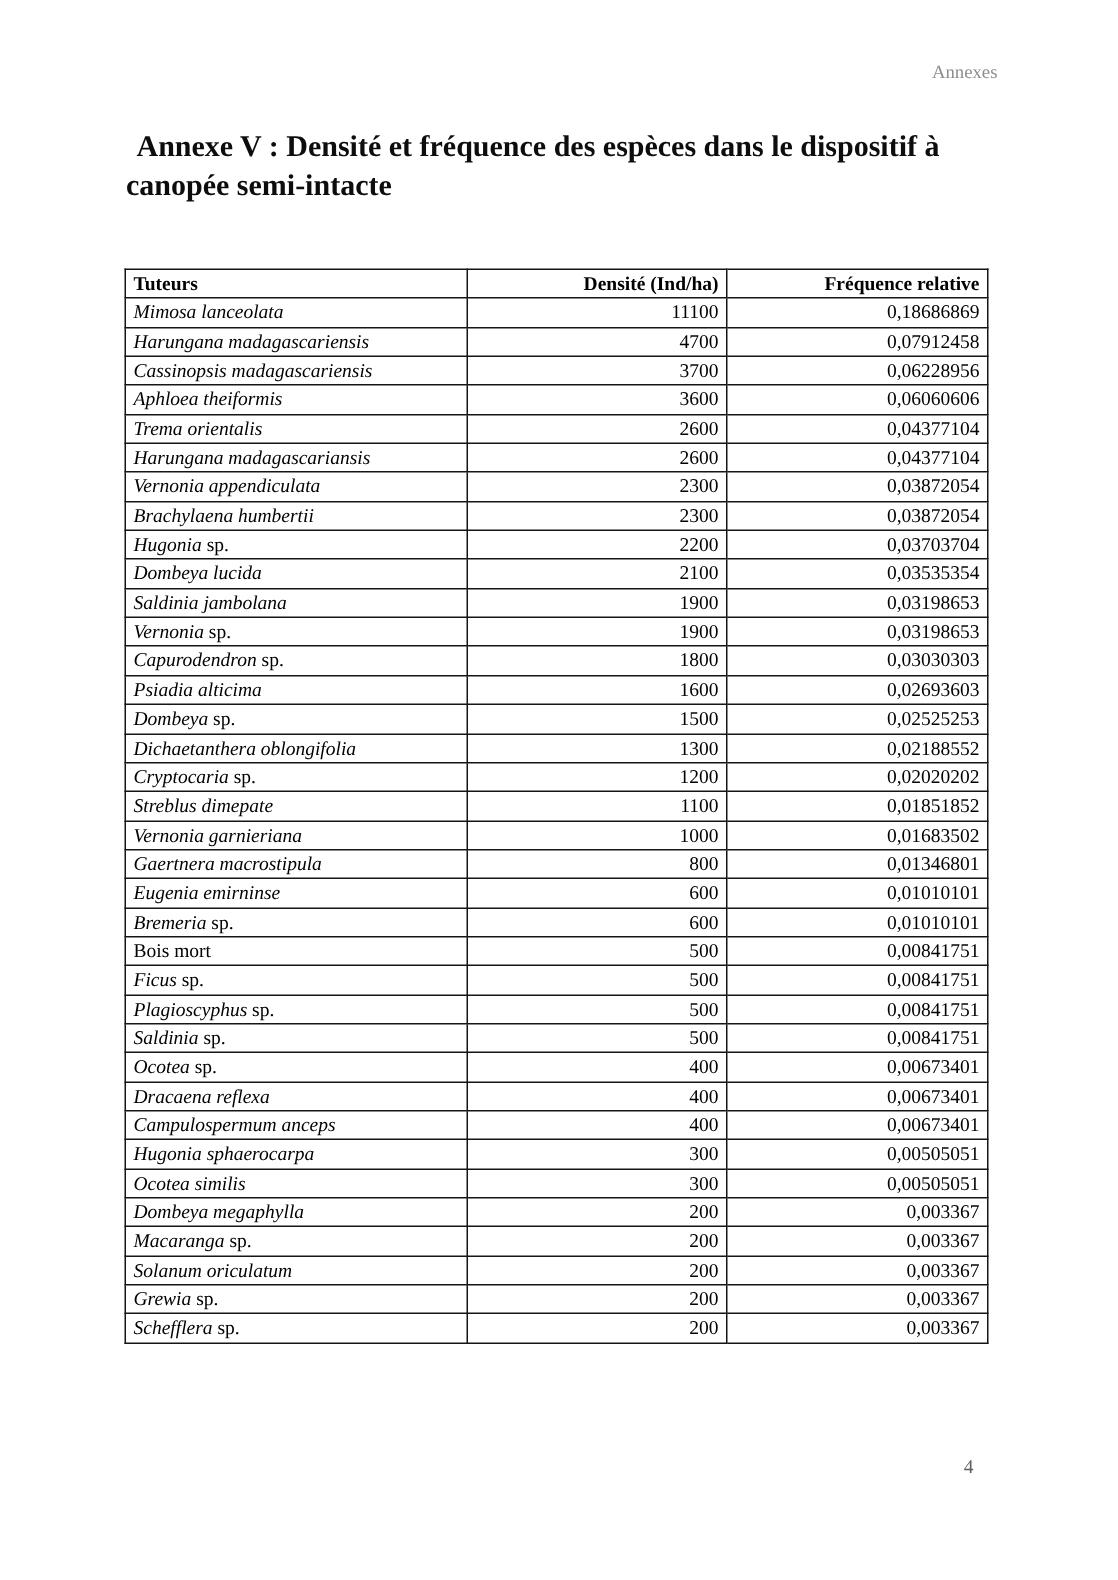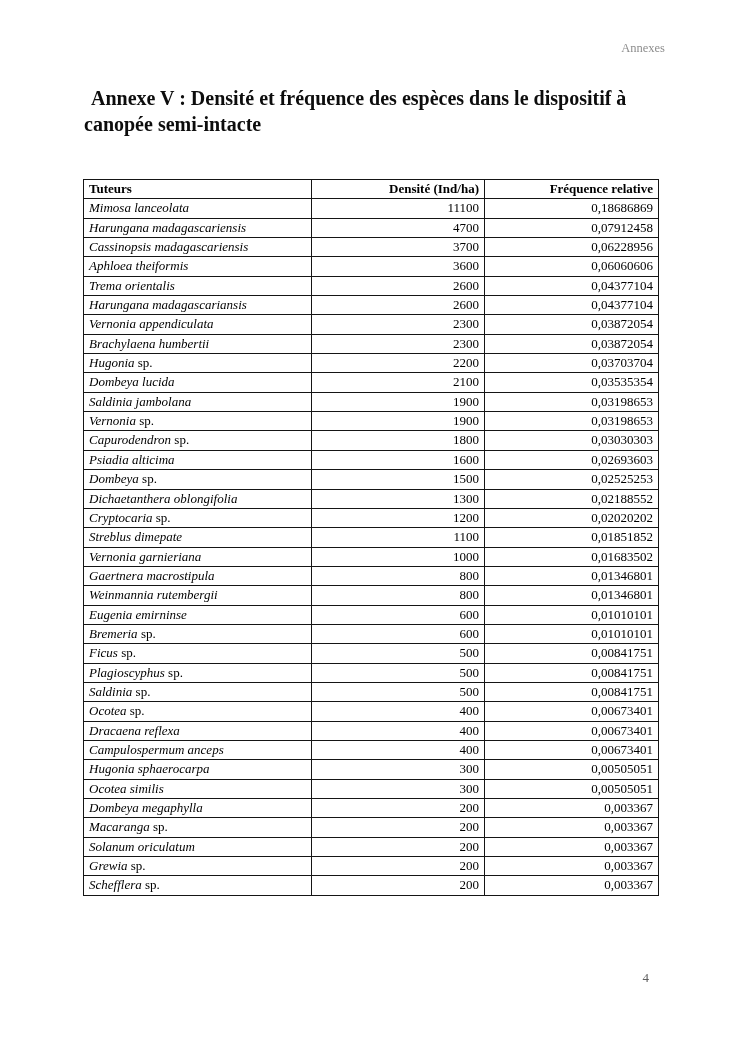--- a/index.html
+++ b/index.html
@@ -194,35 +194,35 @@
         <td><span class="italic">Vernonia garnieriana</span></td>
         <td class="num">1000</td>
         <td class="num">0,01683502</td>
       </tr>
       <tr>
         <td><span class="italic">Gaertnera macrostipula</span></td>
         <td class="num">800</td>
         <td class="num">0,01346801</td>
       </tr>
       <tr>
-        <td><span class="italic">Weinmannia rutembergii</span></td>
-        <td class="num">800</td>
-        <td class="num">0,01346801</td>
-      </tr>
-      <tr>
         <td><span class="italic">Eugenia emirninse</span></td>
         <td class="num">600</td>
         <td class="num">0,01010101</td>
       </tr>
       <tr>
         <td><span class="italic">Bremeria</span><span> sp.</span></td>
         <td class="num">600</td>
         <td class="num">0,01010101</td>
       </tr>
       <tr>
+        <td><span>Bois mort</span></td>
+        <td class="num">500</td>
+        <td class="num">0,00841751</td>
+      </tr>
+      <tr>
         <td><span class="italic">Ficus</span><span> sp.</span></td>
         <td class="num">500</td>
         <td class="num">0,00841751</td>
       </tr>
       <tr>
         <td><span class="italic">Plagioscyphus</span><span> sp.</span></td>
         <td class="num">500</td>
         <td class="num">0,00841751</td>
       </tr>
       <tr>

